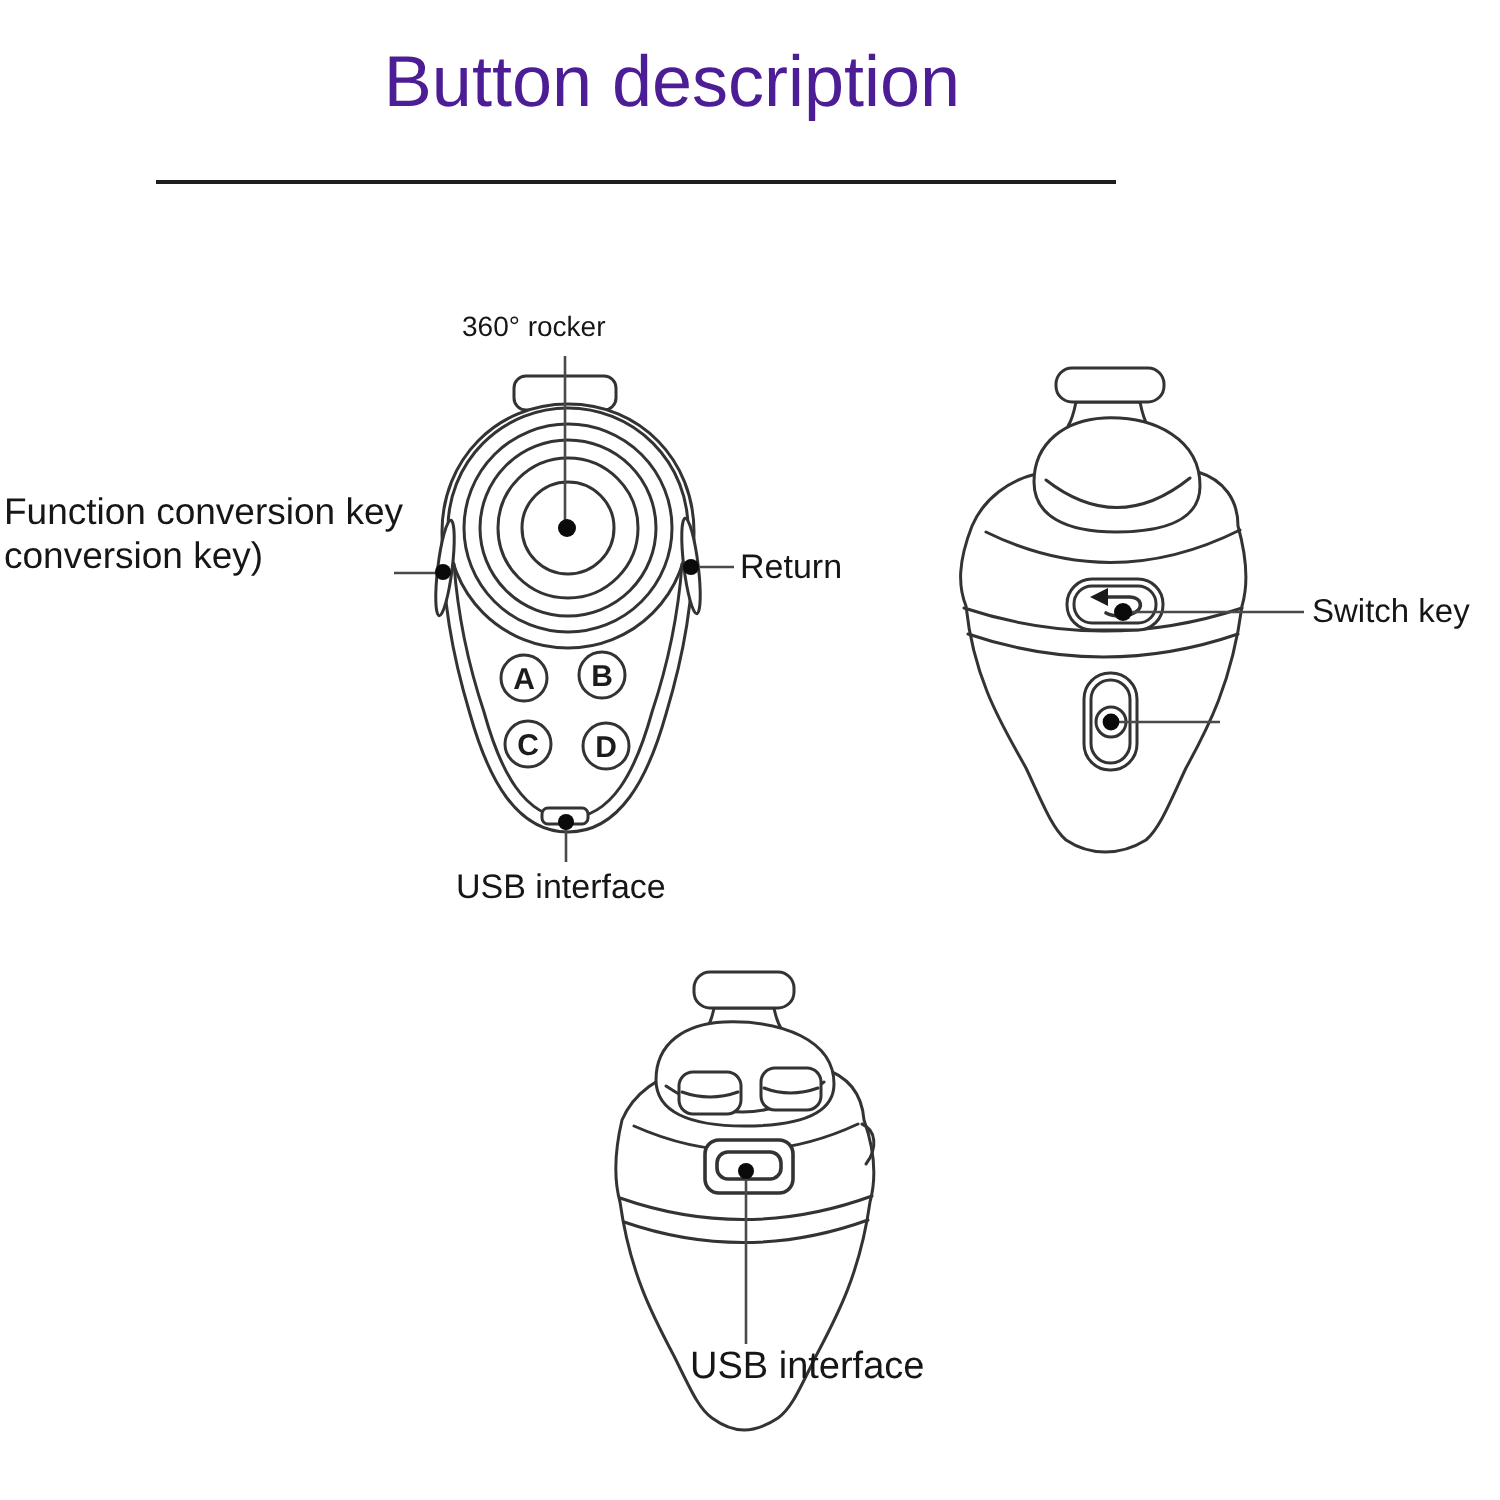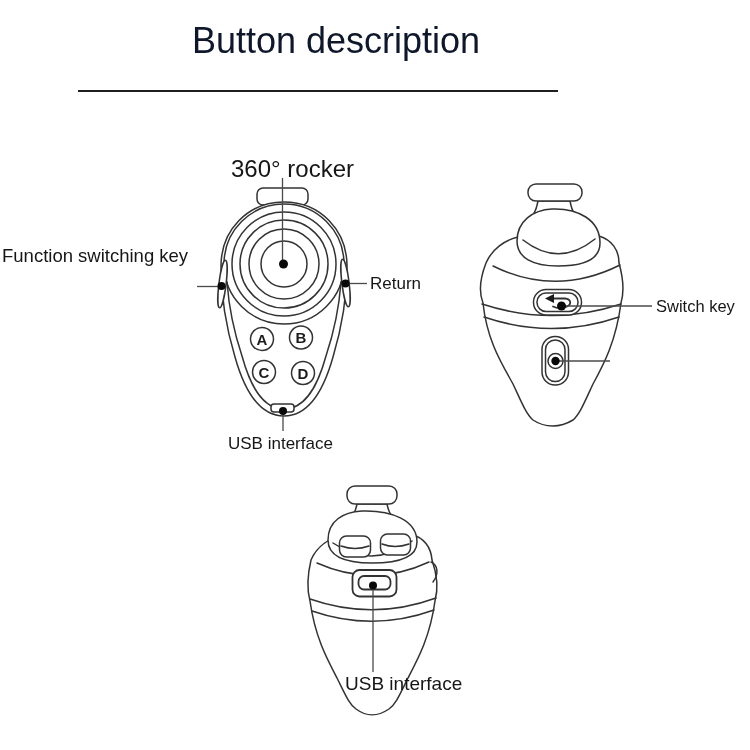--- a/index.html
+++ b/index.html
@@ -1,22 +1,22 @@
 <!DOCTYPE html>
 <html><head>
 <meta charset="utf-8">
 <style>
   html,body{margin:0;padding:0;background:#ffffff;}
   .stage{position:relative;width:750px;height:750px;background:#ffffff;overflow:hidden;
          font-family:"Liberation Sans", sans-serif;color:#161616;}
   .title{position:absolute;left:0;top:20px;width:672px;text-align:center;
-         font-size:36px;font-weight:400;letter-spacing:0px;color:#0f172a;}
+         font-size:36px;font-weight:400;letter-spacing:0px;color:#4c1d95;}
   .rule{position:absolute;left:78px;top:90px;width:480px;height:2px;background:#1e1e1e;}
   .lbl{position:absolute;white-space:nowrap;color:#161616;}
-  .lbl-rocker{left:231px;top:155px;font-size:24px;}
+  .lbl-rocker{left:231px;top:155px;font-size:14px;}
   .lbl-func{left:2px;top:245px;font-size:18.5px;line-height:22px;white-space:nowrap;}
   .lbl-switch{left:370px;top:274px;font-size:17px;}
   .lbl-usb-front{left:228px;top:434px;font-size:17px;}
   .lbl-return{left:656px;top:297px;font-size:16.5px;}
   .lbl-confirm{left:613px;top:351px;font-size:16.5px;}
   .lbl-usb-back{left:345px;top:673px;font-size:19px;}
   svg{position:absolute;left:0;top:0;}
   .ln{fill:none;stroke:#333;stroke-width:1.5;stroke-linecap:round;stroke-linejoin:round;}
   .fill{fill:#fff;stroke:#333;stroke-width:1.5;stroke-linejoin:round;}
   .thick{stroke-width:1.8;}
@@ -141,21 +141,22 @@
       <circle class="dot" cx="555.5" cy="361" r="4.2"></circle>
 
       <line class="leader" x1="373" y1="589" x2="373" y2="672"></line>
       <circle class="dot" cx="373" cy="585.5" r="4"></circle>
     </g>
   </svg>
 
   <div class="lbl lbl-rocker">360° rocker</div>
 
   <div class="lbl lbl-func">
-    <div>Function switching key</div>
+    <div>Function conversion key</div>
+    <div>conversion key)</div>
   </div>
 
   <div class="lbl lbl-switch">Return</div>
   <div class="lbl lbl-usb-front">USB interface</div>
   <div class="lbl lbl-return">Switch key</div>
   <div class="lbl lbl-usb-back">USB interface</div>
 
 </div>
 
 </body></html>

